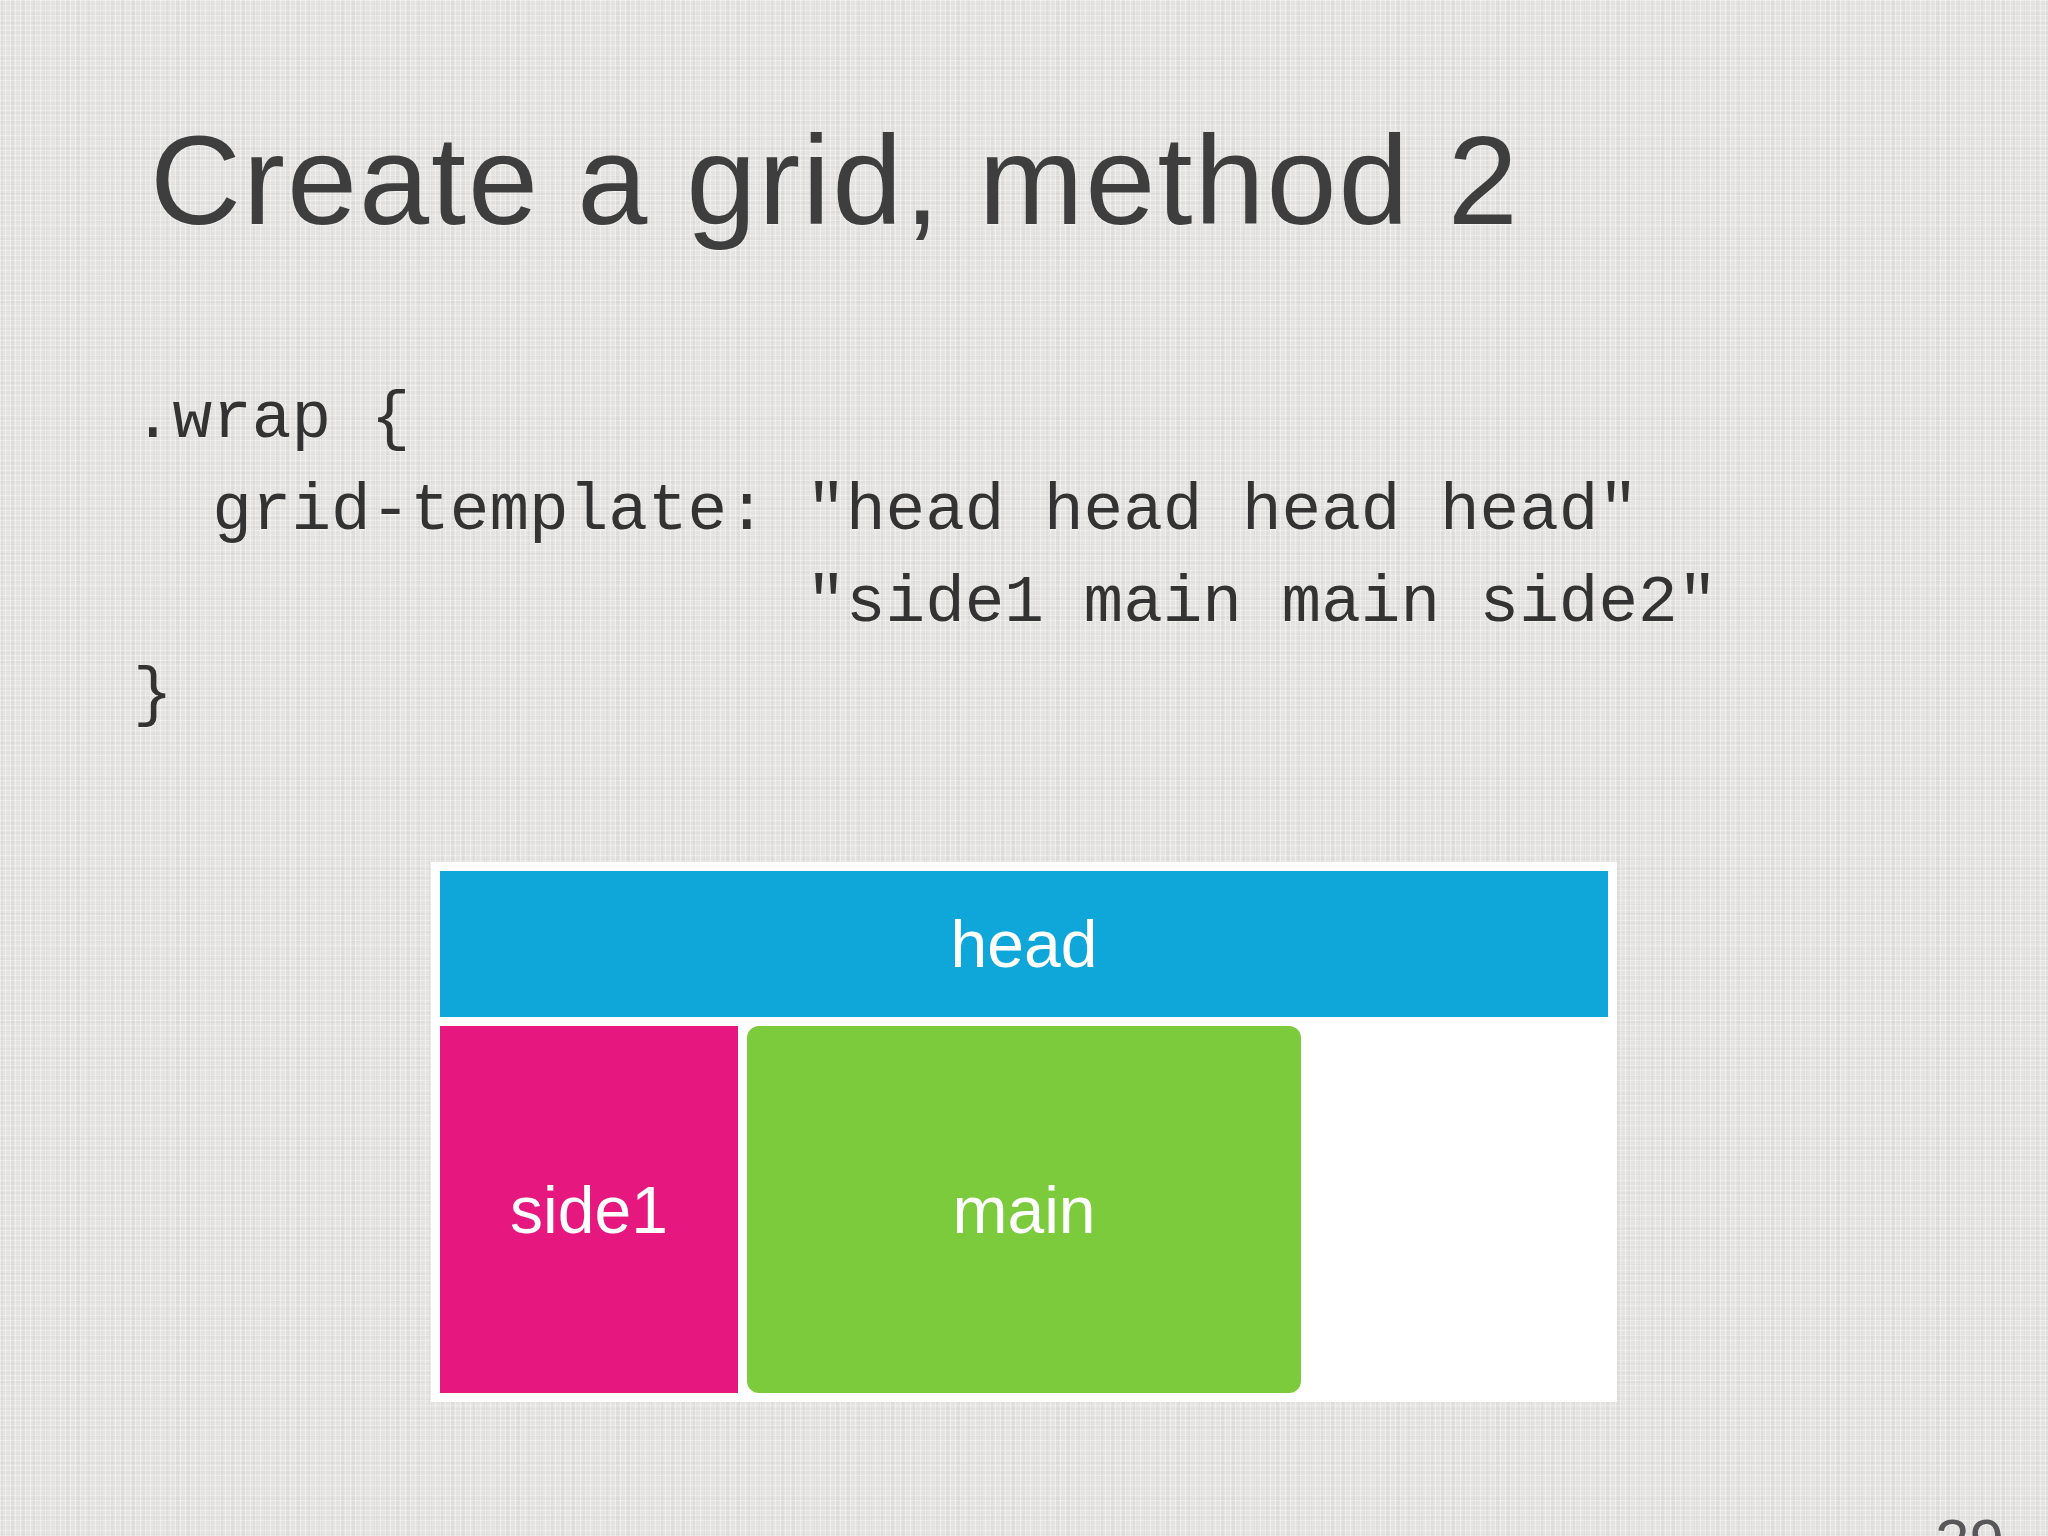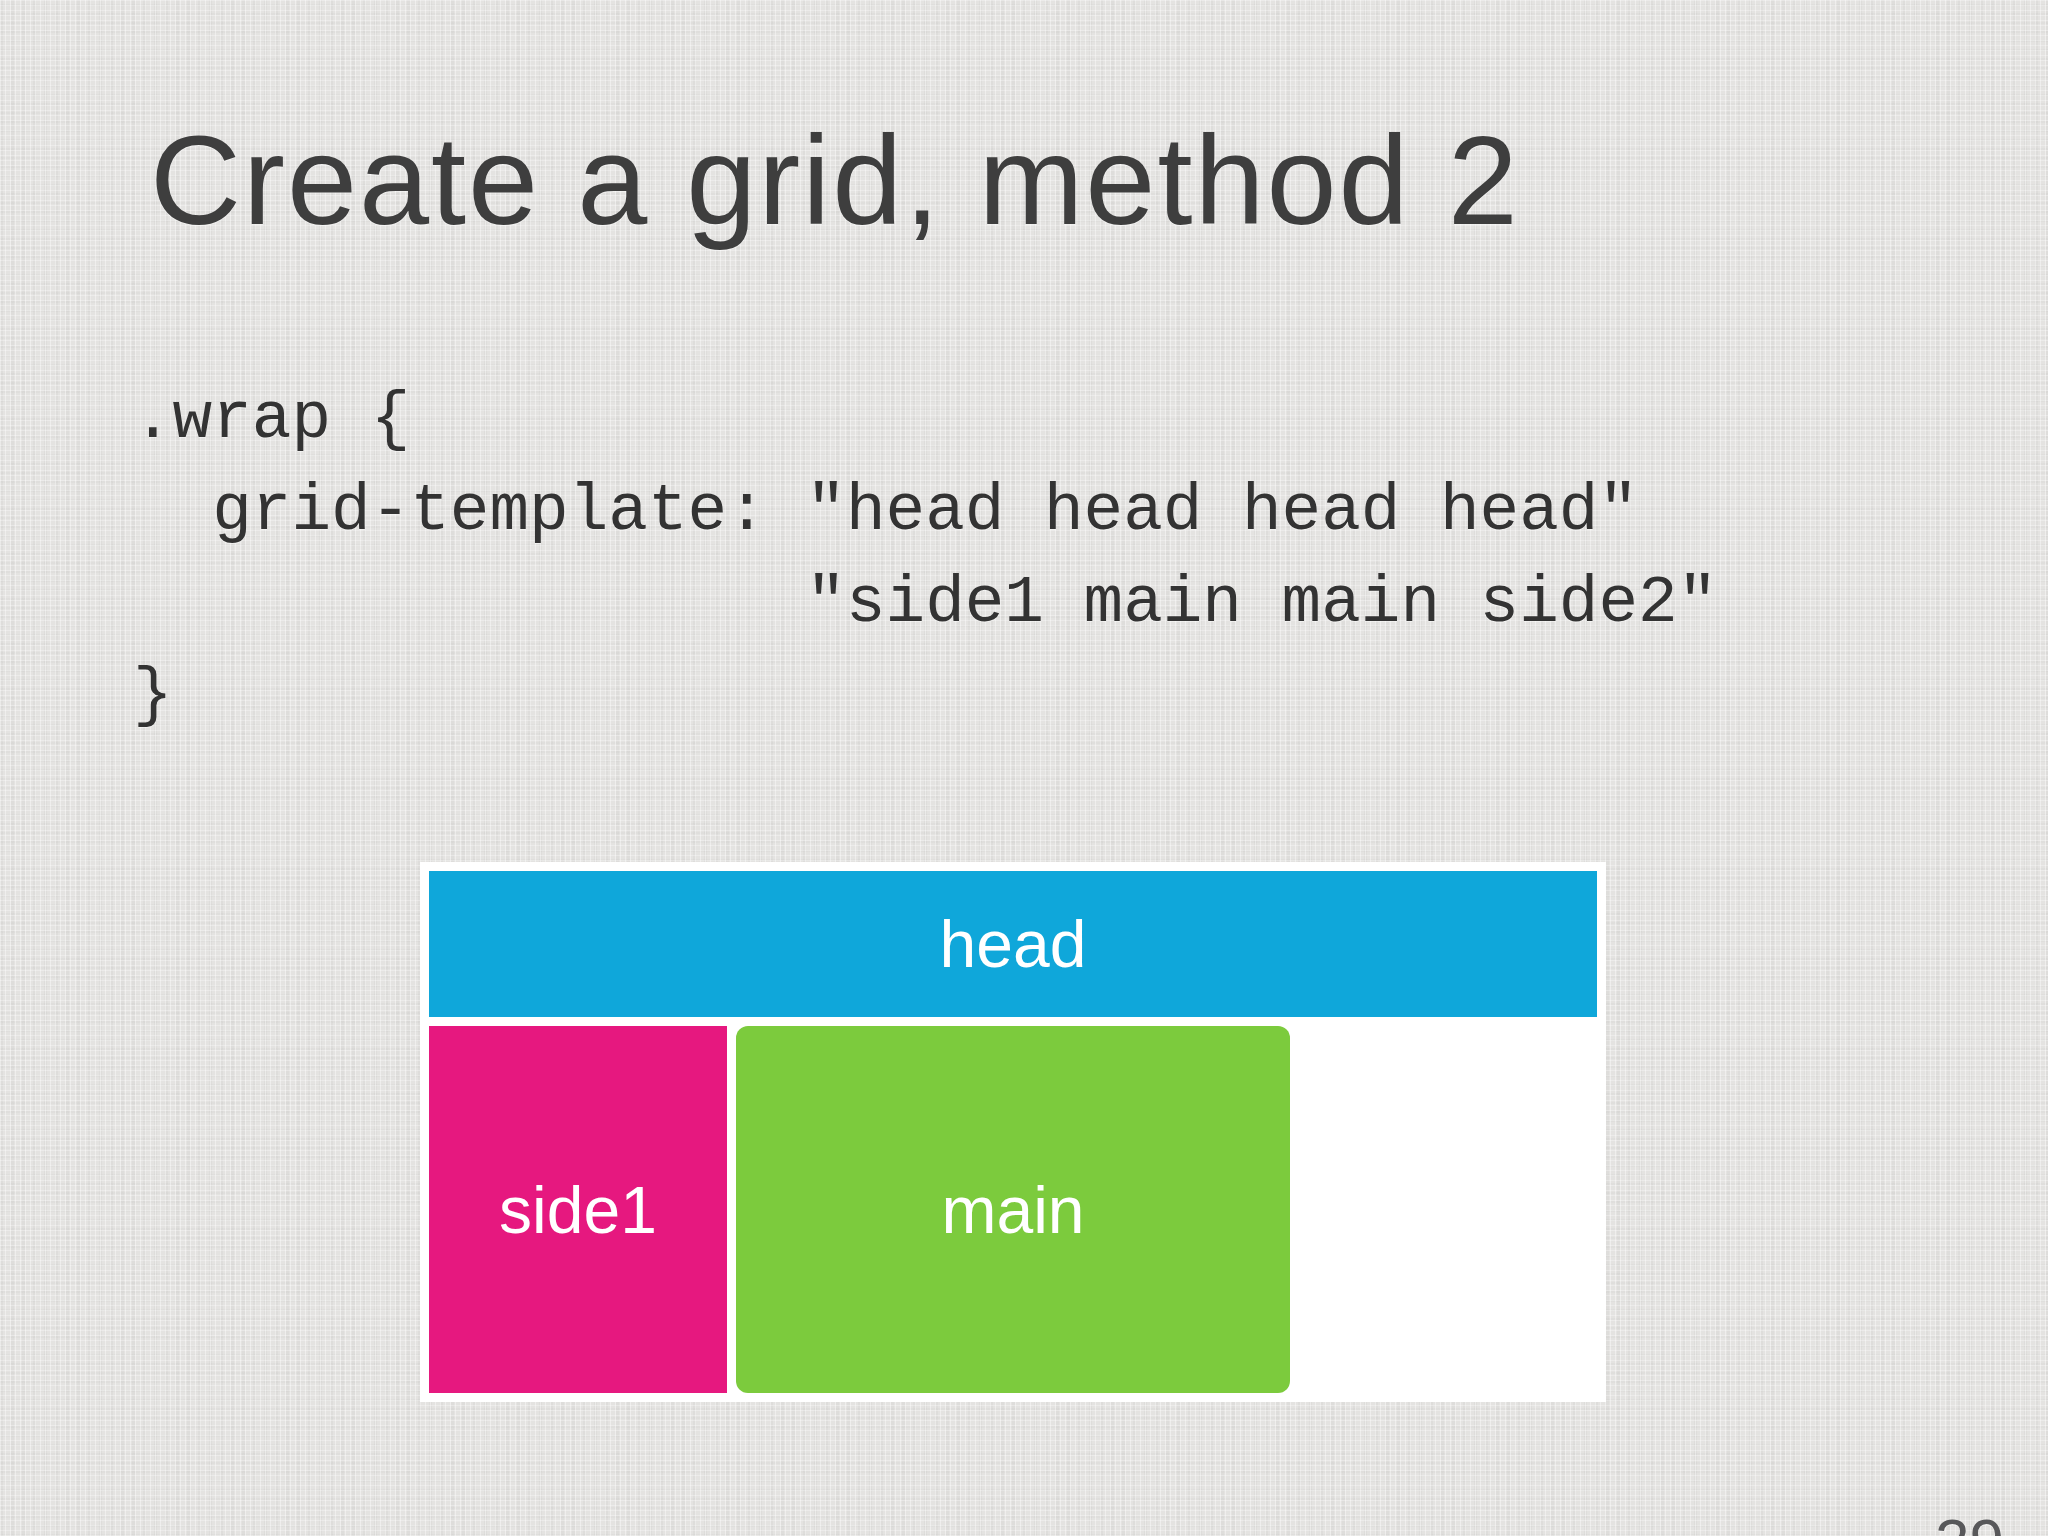--- a/index.html
+++ b/index.html
@@ -39,21 +39,21 @@
     top: 374px;
     font-family: "Liberation Mono", monospace;
     font-size: 66px;
     line-height: 92px;
     text-shadow: 0 1px 0 rgba(255,255,255,0.45);
   }
   .code-line { white-space: pre; }
 
   .diagram {
     position: absolute;
-    left: 420px;
+    left: 431px;
     top: 862px;
     width: 1186px;
     height: 540px;
     box-sizing: border-box;
     display: grid;
     padding: 9px;
     gap: 9px;
     grid-template-columns: 298px 554px 298px;
     grid-template-rows: 146px 367px;
     grid-template-areas:

